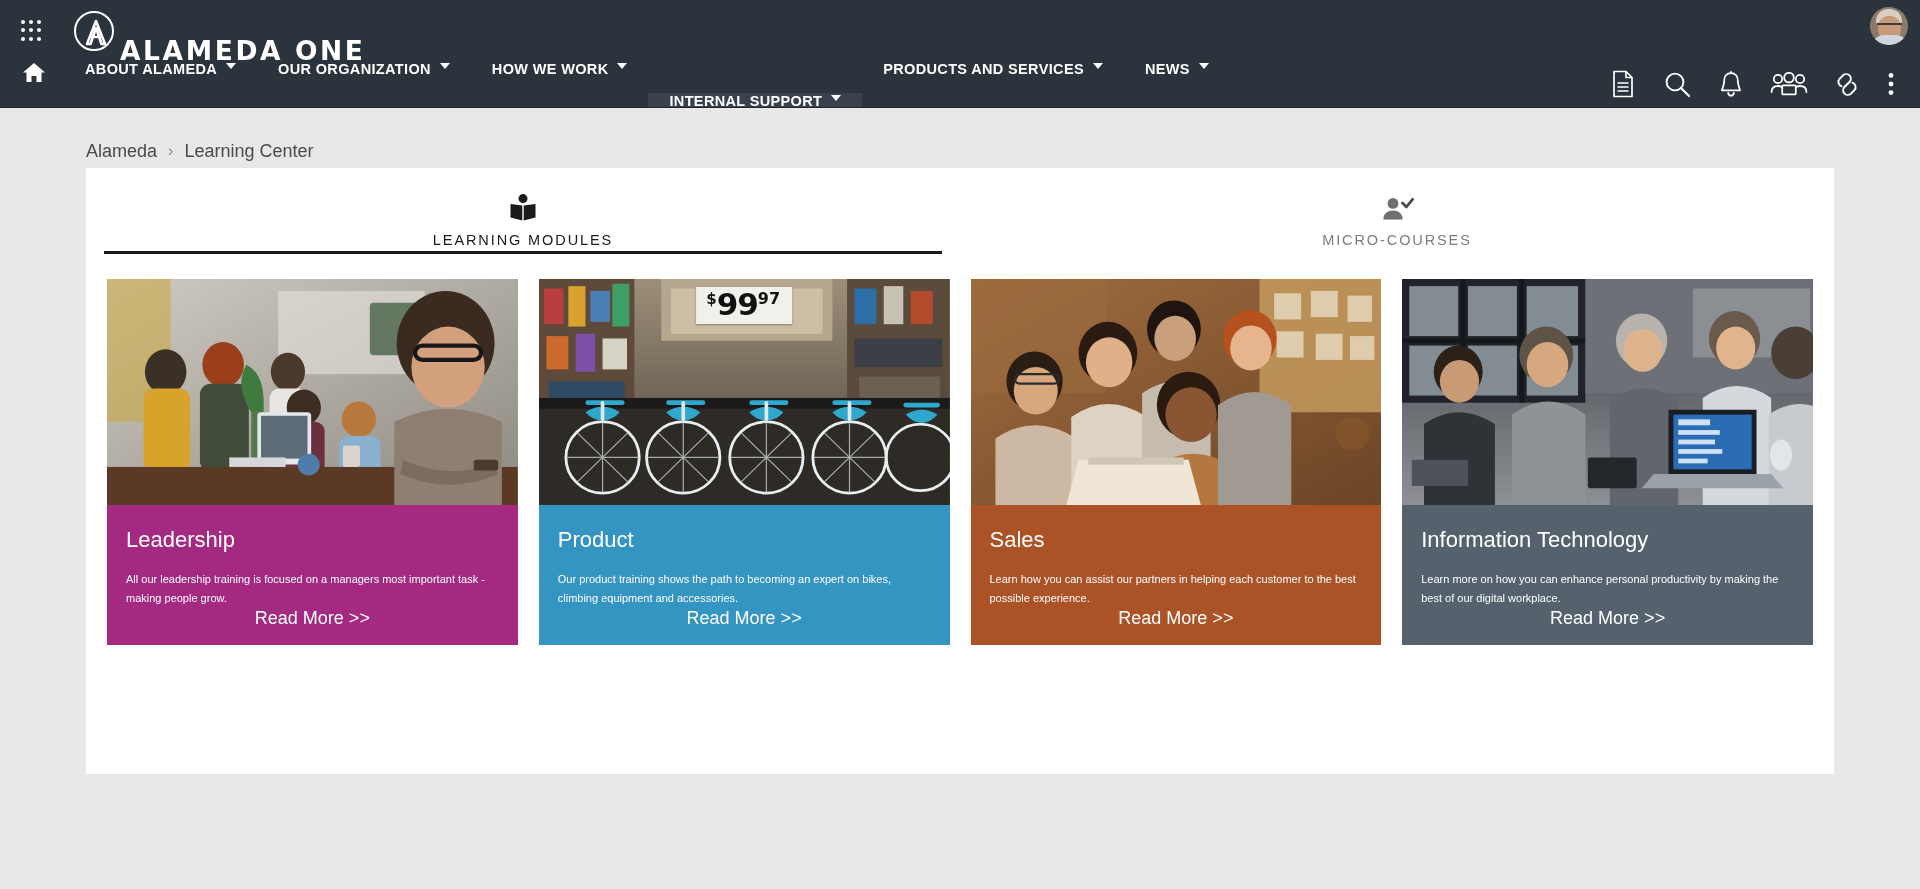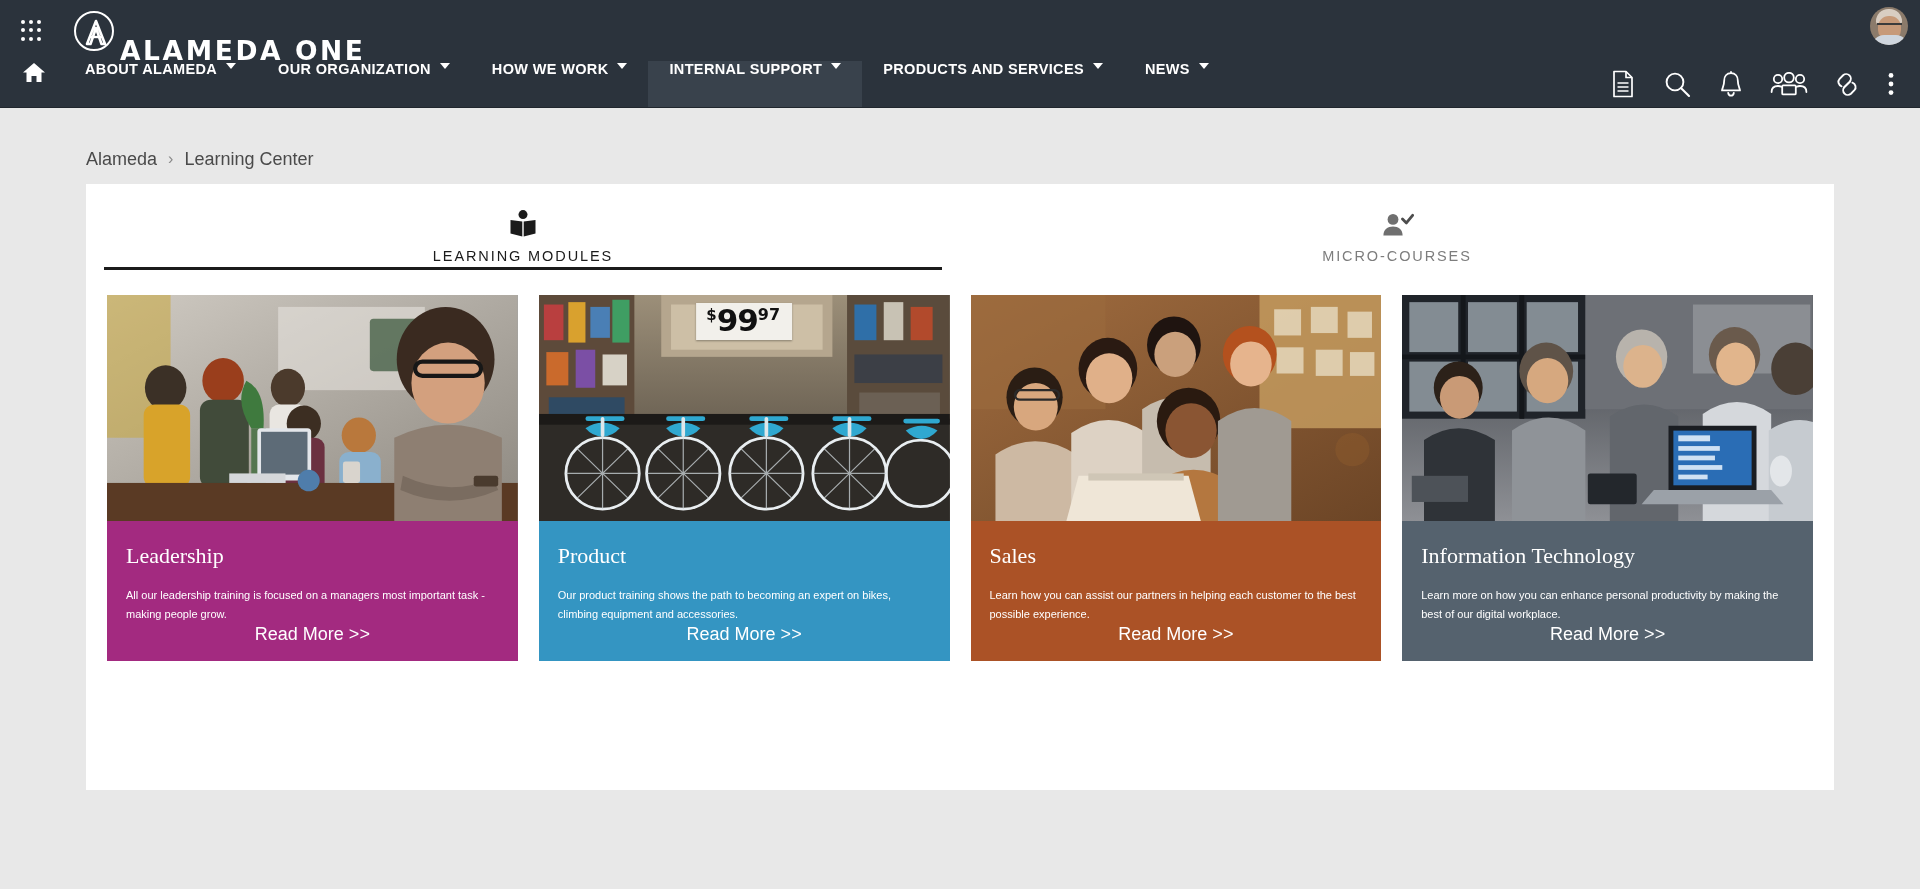--- a/index.html
+++ b/index.html
@@ -90,21 +90,21 @@
     padding: 0 21px;
     color: #ffffff;
     font-size: 14.5px;
     font-weight: bold;
     letter-spacing: 0.35px;
     white-space: nowrap;
     cursor: pointer;
     font-family: "Liberation Sans", sans-serif;
   }
   .nav-item.home { padding: 0 18px 0 22px; }
-  .nav-item.active { background: #39424c; }
+  .nav-item.active { background: #39424c; margin-top: 32px; }
   .caret {
     width: 0; height: 0;
     border-left: 5px solid transparent;
     border-right: 5px solid transparent;
     border-top: 6px solid #ffffff;
     margin-top: 2px;
   }
   .nav-right {
     margin-left: auto;
     display: flex;
@@ -120,21 +120,21 @@
   .nav-icon svg { display: block; }
 
   
   .breadcrumb {
     padding: 26px 0 0 86px;
     font-size: 18px;
     color: #4a4a4a;
     display: flex;
     align-items: center;
     gap: 11px;
-    height: 76px;
+    height: 60px;
   }
   .breadcrumb a { color:#4a4a4a; text-decoration:none; cursor:pointer; }
   .bc-sep { color: #8a8a8a; font-size: 16px; }
 
   
   .panel {
     margin: 0 86px 0 86px;
     background: #ffffff;
     height: 606px;
   }
@@ -195,21 +195,21 @@
     flex: 1;
     display: flex;
     flex-direction: column;
     height: 216px;
   }
   .card-title {
     font-size: 22px;
     font-weight: normal;
     line-height: 1.15;
     margin-bottom: 18px;
-    font-family: Liberation Serif, serif;
+    font-family: Liberation Sans, sans-serif;
   }
   .card-desc {
     font-size: 11px;
     line-height: 1.73;
     font-family: "Liberation Sans", sans-serif;
   }
   .card-more {
     margin-top: auto;
     text-align: center;
     font-size: 18px;

